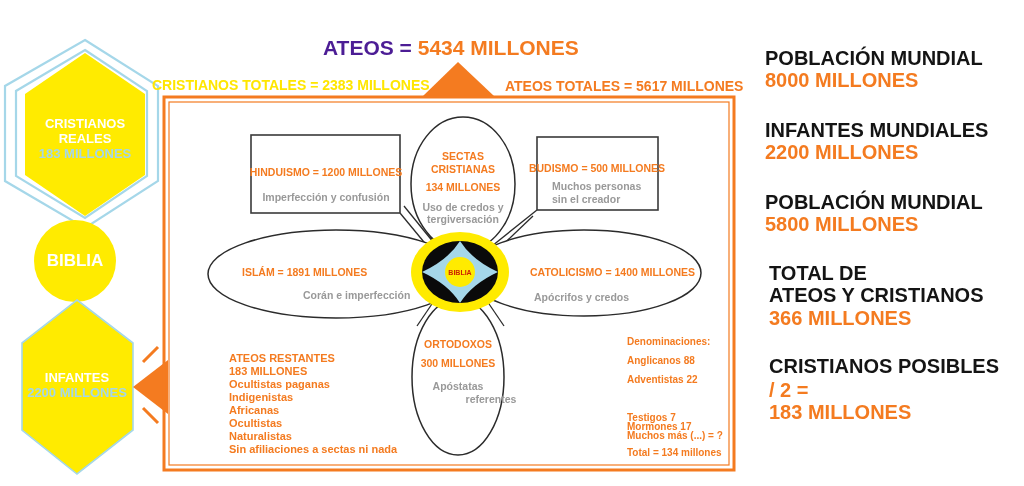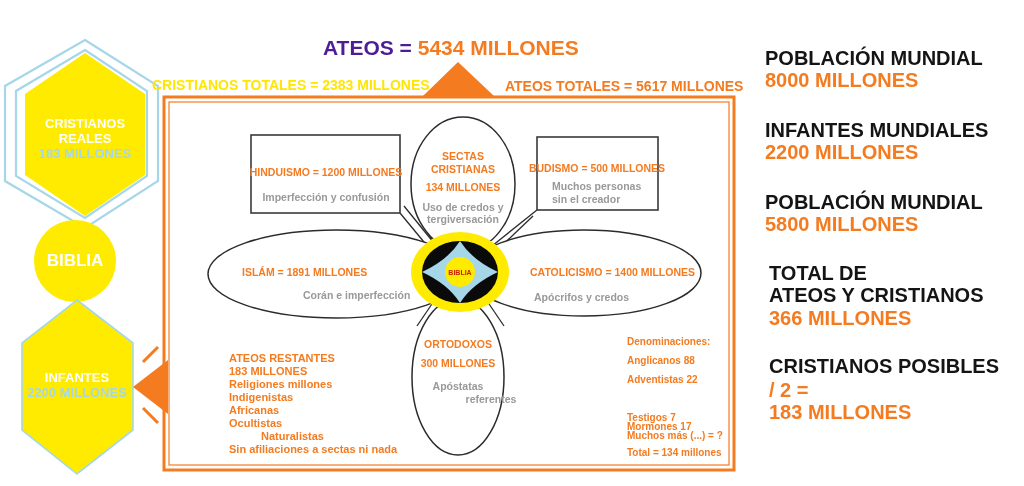--- a/index.html
+++ b/index.html
@@ -109,25 +109,25 @@
 
   <div class="t ctr o shape-title" style="left:458px;top:339px;">ORTODOXOS</div>
   <div class="t ctr o shape-title" style="left:458px;top:358px;">300 MILLONES</div>
   <div class="t ctr g shape-note" style="left:458px;top:381px;">Apóstatas</div>
   <div class="t ctr g shape-note" style="left:458px;top:394px;margin-left:33px;">referentes</div>
 
   <div class="t ctr red" style="left:460px;top:269px;font-size:7px;">BIBLIA</div>
 
   <div class="t o list-line" style="left:229px;top:353px;">ATEOS RESTANTES</div>
   <div class="t o list-line" style="left:229px;top:366px;">183 MILLONES</div>
-  <div class="t o list-line" style="left:229px;top:379px;">Religiones millones</div>
+  <div class="t o list-line" style="left:229px;top:379px;">Ocultistas paganas</div>
   <div class="t o list-line" style="left:229px;top:392px;">Indigenistas</div>
   <div class="t o list-line" style="left:229px;top:405px;">Africanas</div>
   <div class="t o list-line" style="left:229px;top:418px;">Ocultistas</div>
-  <div class="t o list-line" style="left:229px;top:431px;margin-left:32px;">Naturalistas</div>
+  <div class="t o list-line" style="left:229px;top:431px;">Naturalistas</div>
   <div class="t o list-line" style="left:229px;top:444px;">Sin afiliaciones a sectas ni nada</div>
 
   <div class="t o" style="left:627px;top:337px;font-size:10px;">Denominaciones:</div>
   <div class="t o" style="left:627px;top:356px;font-size:10px;">Anglicanos 88</div>
   <div class="t o" style="left:627px;top:375px;font-size:10px;">Adventistas 22</div>
   <div class="t o" style="left:627px;top:394px;font-size:10px;margin-top:28px;">Mormones 17</div>
   <div class="t o" style="left:627px;top:413px;font-size:10px;">Testigos 7</div>
   <div class="t o" style="left:627px;top:431px;font-size:10px;">Muchos más (...) = ?</div>
   <div class="t o" style="left:627px;top:448px;font-size:10px;">Total = 134 millones</div>
 

